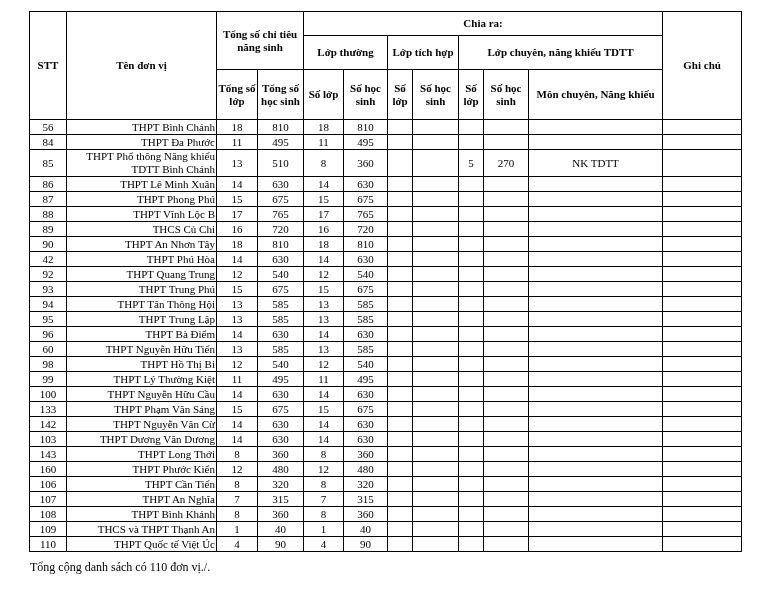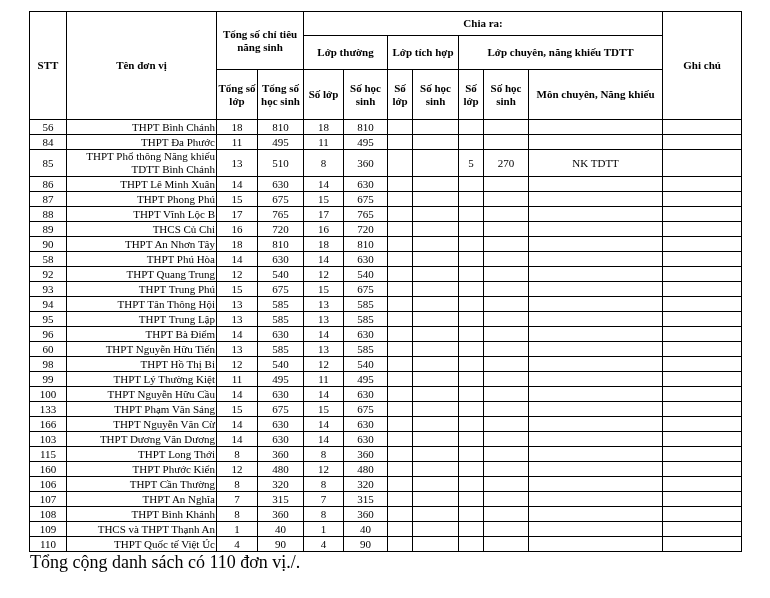--- a/index.html
+++ b/index.html
@@ -45,21 +45,22 @@
   tr.hrow2 { height: 34px; }
   tr.hrow3 { height: 50px; }
   tbody td { height: 14px; line-height: 14px; font-size: 11px; }
   tbody td.name {
     text-align: right;
     padding-left: 3px;
     line-height: 13px;
   }
   .footer-note {
     margin-left: 1px;
-    font-size: 18px;
+    margin-top: 8px;
+    font-size: 12px;
   }
 </style>
 </head>
 <body>
 
 <div class="page">
   <div class="doc">
 
     <table class="enroll">
       <colgroup>
@@ -208,21 +209,21 @@
             <td>18</td>
             <td>810</td>
             <td></td>
             <td></td>
             <td></td>
             <td></td>
             <td></td>
             <td></td>
           </tr>
           <tr>
-            <td>58</td>
+            <td>42</td>
             <td class="name">THPT Phú Hòa</td>
             <td>14</td>
             <td>630</td>
             <td>14</td>
             <td>630</td>
             <td></td>
             <td></td>
             <td></td>
             <td></td>
             <td></td>
@@ -362,21 +363,21 @@
             <td>15</td>
             <td>675</td>
             <td></td>
             <td></td>
             <td></td>
             <td></td>
             <td></td>
             <td></td>
           </tr>
           <tr>
-            <td>166</td>
+            <td>142</td>
             <td class="name">THPT Nguyễn Văn Cừ</td>
             <td>14</td>
             <td>630</td>
             <td>14</td>
             <td>630</td>
             <td></td>
             <td></td>
             <td></td>
             <td></td>
             <td></td>
@@ -390,21 +391,21 @@
             <td>14</td>
             <td>630</td>
             <td></td>
             <td></td>
             <td></td>
             <td></td>
             <td></td>
             <td></td>
           </tr>
           <tr>
-            <td>115</td>
+            <td>143</td>
             <td class="name">THPT Long Thới</td>
             <td>8</td>
             <td>360</td>
             <td>8</td>
             <td>360</td>
             <td></td>
             <td></td>
             <td></td>
             <td></td>
             <td></td>
@@ -419,21 +420,21 @@
             <td>480</td>
             <td></td>
             <td></td>
             <td></td>
             <td></td>
             <td></td>
             <td></td>
           </tr>
           <tr>
             <td>106</td>
-            <td class="name">THPT Cần Thường</td>
+            <td class="name">THPT Cần Tiến</td>
             <td>8</td>
             <td>320</td>
             <td>8</td>
             <td>320</td>
             <td></td>
             <td></td>
             <td></td>
             <td></td>
             <td></td>
             <td></td>

